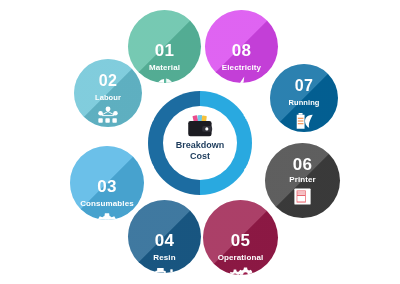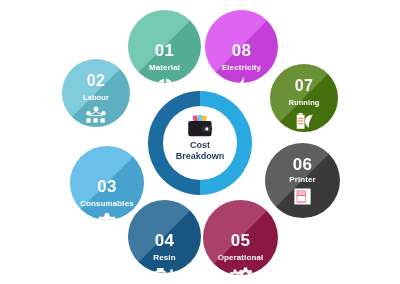--- a/index.html
+++ b/index.html
@@ -165,40 +165,40 @@
       <div class="num">08</div>
       <div class="lbl">Electricity</div>
       <div class="ico">
         <svg width="20" height="22" viewBox="0 0 18 24">
           <path d="M11.5 0.5 3 13.2h4.6L6.2 23.5 15.2 10h-4.9z" fill="#ffffff"></path>
         </svg>
       </div>
     </div>
   </div>
 
-  <div class="node small" style="left:62px; top:59px; width:68px; height:68px; background:#69c3d6;">
+  <div class="node small" style="left:74px; top:59px; width:68px; height:68px; background:#69c3d6;">
     <div class="shade"></div>
     <div class="inner">
       <div class="num">02</div>
       <div class="lbl">Labour</div>
       <div class="ico">
         <svg width="22" height="18" viewBox="0 0 26 21">
           <circle cx="13" cy="3.4" r="2.9" fill="#ffffff"></circle>
           <circle cx="4.2" cy="8.4" r="2.7" fill="#ffffff"></circle>
           <circle cx="21.8" cy="8.4" r="2.7" fill="#ffffff"></circle>
           <path d="M13 6.3 5.3 10.6M13 6.3l7.7 4.3M6 11.2h14" stroke="#ffffff" stroke-width="1.1" fill="none"></path>
           <rect x="1.6" y="14.2" width="5.2" height="5.4" rx="0.9" fill="#ffffff"></rect>
           <rect x="9.9" y="14.2" width="5.2" height="5.4" rx="0.9" fill="#ffffff"></rect>
           <rect x="18.2" y="14.2" width="5.2" height="5.4" rx="0.9" fill="#ffffff"></rect>
         </svg>
       </div>
     </div>
   </div>
 
-  <div class="node small" style="left:270px; top:64px; width:68px; height:68px; background:#4d7c0f;">
+  <div class="node small" style="left:270px; top:64px; width:68px; height:68px; background:#0369a1;">
     <div class="shade"></div>
     <div class="inner">
       <div class="num">07</div>
       <div class="lbl">Running</div>
       <div class="ico">
         <svg width="22" height="20" viewBox="0 0 24 22">
           <path d="M4 4.2h8.6v15.4H4z" fill="#ffffff"></path>
           <path d="M6 2.2h4.4v2H6z" fill="#ffffff"></path>
           <path d="M5.2 8h6.2M5.2 11h6.2M5.2 14h6.2" stroke="#f0843c" stroke-width="1.1"></path>
           <path d="M21.6 4.2c-6.6 0.4-9.4 3.9-8.2 9.1 0.6 2.6 2.6 4.7 4.4 5.2-1.1-3.6 0.2-7.6 3.8-14.3z" fill="#ffffff"></path>
@@ -300,19 +300,19 @@
         <svg width="26" height="23" viewBox="0 0 28 25">
           <rect x="6.5" y="0.5" width="5" height="7" rx="0.7" fill="#ea4d8d" transform="rotate(-13 9 4)"></rect>
           <rect x="11.5" y="0.2" width="5" height="7" rx="0.7" fill="#6fc9e8" transform="rotate(-4 14 3.7)"></rect>
           <rect x="16" y="0.8" width="5" height="7" rx="0.7" fill="#f4c13c" transform="rotate(7 18.5 4.3)"></rect>
           <rect x="1.2" y="6.6" width="25.4" height="16.4" rx="2.4" fill="#1c1c22"></rect>
           <rect x="16.4" y="12" width="10.8" height="6.2" rx="2" fill="#32323a"></rect>
           <circle cx="21.4" cy="15.1" r="1.7" fill="#ffffff"></circle>
         </svg>
       </div>
       <div class="center-title">
+        <div>Breakdown</div>
         <div>Cost</div>
-        <div>Breakdown</div>
       </div>
     </div>
   </div>
 
 </div>
 
 </body></html>

